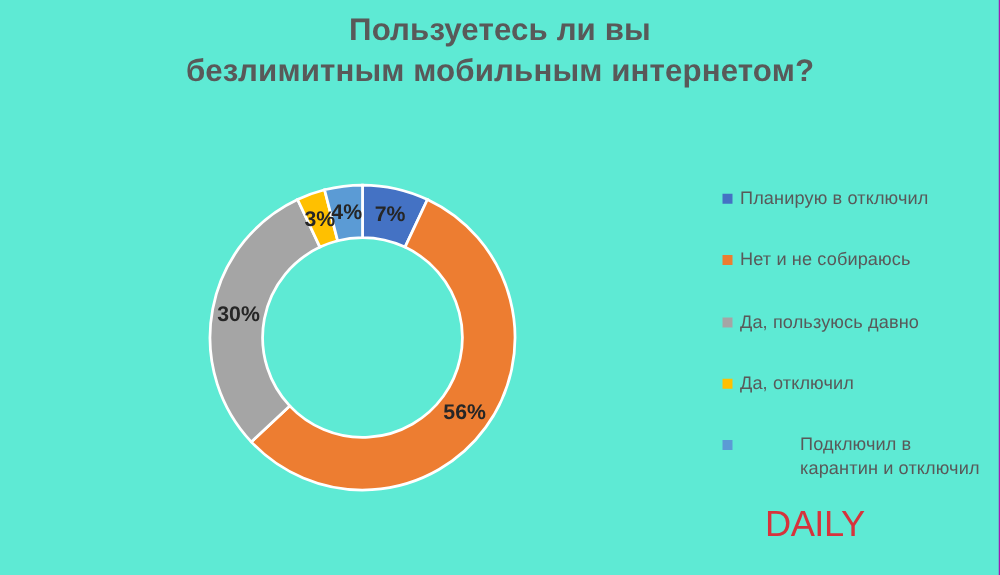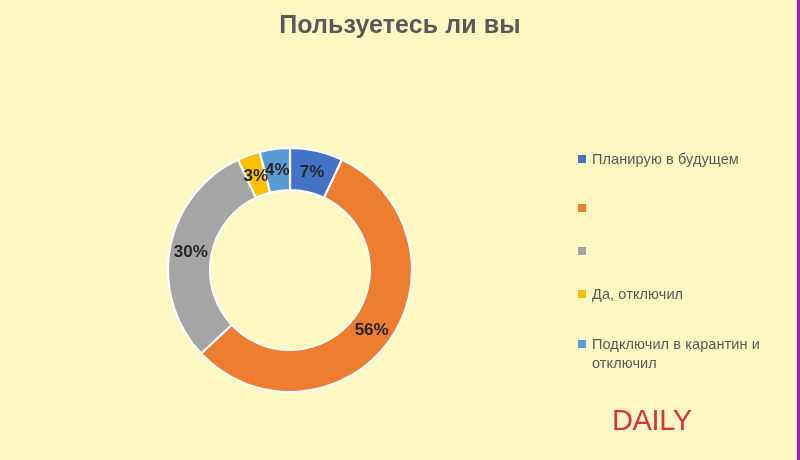--- a/index.html
+++ b/index.html
@@ -10,24 +10,24 @@
   }
   body {
     font-family: "Liberation Sans", "DejaVu Sans", sans-serif;
     -webkit-font-smoothing: antialiased;
   }
 
   #infographic {
     position: relative;
     width: 800px;
     height: 460px;
-    background: #fef9c3;
+    background: #5eead4;
     overflow: hidden;
     box-sizing: border-box;
-    border-right: 3px solid #a21caf;
+    border-right: 1px solid #a21caf;
   }
 
   
   .chart-title {
     position: absolute;
     left: 60px;
     top: 8px;
     width: 680px;
     text-align: center;
     color: #595959;
@@ -76,20 +76,21 @@
     top: 150px;
     width: 210px;
   }
   .legend-item {
     display: flex;
     align-items: flex-start;
     margin-bottom: 30px;
   }
   .legend-item:last-child {
     margin-bottom: 0;
+    gap: 48px;
   }
   .legend-swatch {
     flex: 0 0 auto;
     width: 8px;
     height: 8px;
     margin-top: 5px;
     margin-right: 6px;
     border-radius: 0;
   }
   .legend-label {
@@ -119,20 +120,21 @@
     margin-left: 8px;
   }
 </style>
 </head>
 <body>
 
 <div id="infographic">
 
   <div class="chart-title">
     <span class="title-line">Пользуетесь ли вы</span>
+    <span class="title-line">безлимитным мобильным интернетом?</span>
   </div>
 
   <div class="donut-wrap">
     <svg class="donut-svg" viewBox="0 0 344 344">
       <g id="donut-slices">
           <path d="M 172 50 A 122 122 0 0 1 223.9450735709389 61.61109959914563 L 206.02402318896497 99.69527023744038 A 79.91 79.91 0 0 0 172 92.09 Z" fill="#4472c4" class="slice-path"></path>
           <path d="M 223.9450735709389 61.61109959914563 A 122 122 0 1 1 83.06582745458778 255.51474692329998 L 113.748116982755 226.7021592347615 A 79.91 79.91 0 1 0 206.02402318896497 99.69527023744038 Z" fill="#ed7d31" class="slice-path"></path>
           <path d="M 83.06582745458778 255.51474692329998 A 122 122 0 0 1 120.05492642906111 61.61109959914563 L 137.97597681103503 99.6952702374404 A 79.91 79.91 0 0 0 113.748116982755 226.7021592347615 Z" fill="#a5a5a5" class="slice-path"></path>
           <path d="M 120.05492642906111 61.61109959914563 A 122 122 0 0 1 141.65983376588775 53.832854342307 L 152.1271911166565 94.60051959421108 A 79.91 79.91 0 0 0 137.97597681103503 99.6952702374404 Z" fill="#ffc000" class="slice-path"></path>
           <path d="M 141.65983376588775 53.832854342307 A 122 122 0 0 1 171.99999999999997 50 L 171.99999999999997 92.09 A 79.91 79.91 0 0 0 152.1271911166565 94.60051959421108 Z" fill="#5b9bd5" class="slice-path"></path>
@@ -143,27 +145,29 @@
           <text x="72.83319060268525" y="153.08291938599817" class="slice-label">30%</text>
           <text x="137.8027132616367" y="77.01338197022613" class="slice-label">3%</text>
           <text x="159.34698340551572" y="71.84106032879689" class="slice-label">4%</text>
         </g>
     </svg>
   </div>
 
   <div class="legend" id="legend-root">
       <div class="legend-item">
         <span class="legend-swatch" style="background: rgb(68, 114, 196);"></span>
-        <span class="legend-label">Планирую в будущем</span>
+        <span class="legend-label">Планирую в отключил</span>
       </div>
       <div class="legend-item">
         <span class="legend-swatch" style="background: rgb(237, 125, 49);"></span>
+        <span class="legend-label">Нет и не собираюсь</span>
       </div>
       <div class="legend-item">
         <span class="legend-swatch" style="background: rgb(165, 165, 165);"></span>
+        <span class="legend-label">Да, пользуюсь давно</span>
       </div>
       <div class="legend-item">
         <span class="legend-swatch" style="background: rgb(255, 192, 0);"></span>
         <span class="legend-label">Да, отключил</span>
       </div>
       <div class="legend-item">
         <span class="legend-swatch" style="background: rgb(91, 155, 213);"></span>
         <span class="legend-label">Подключил в карантин и отключил</span>
       </div>
     </div>

